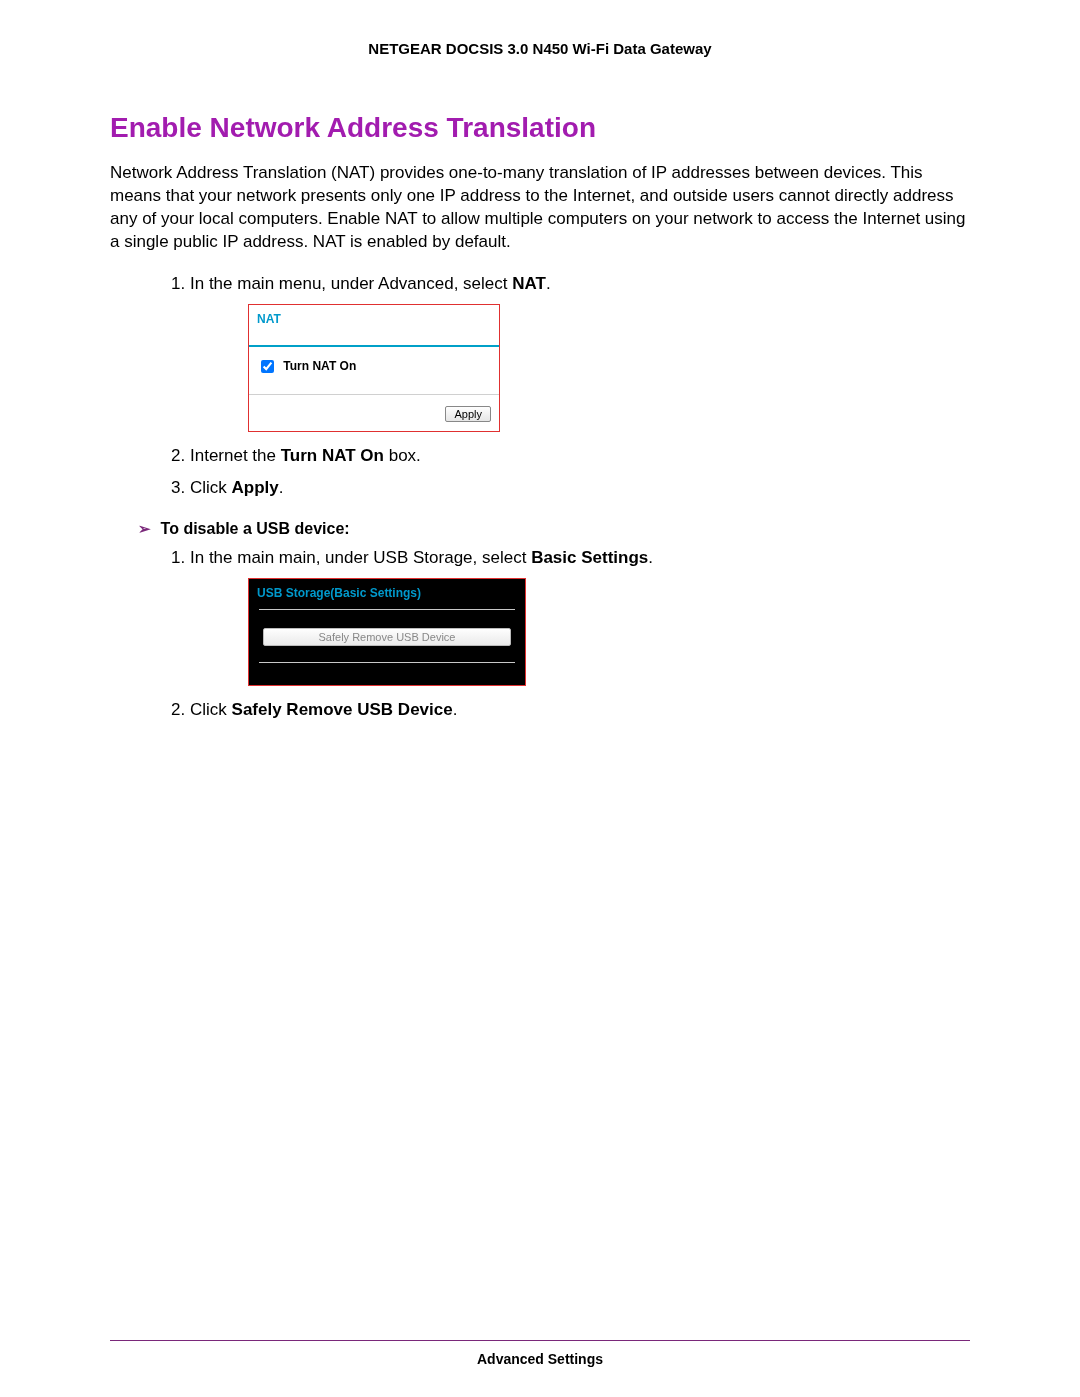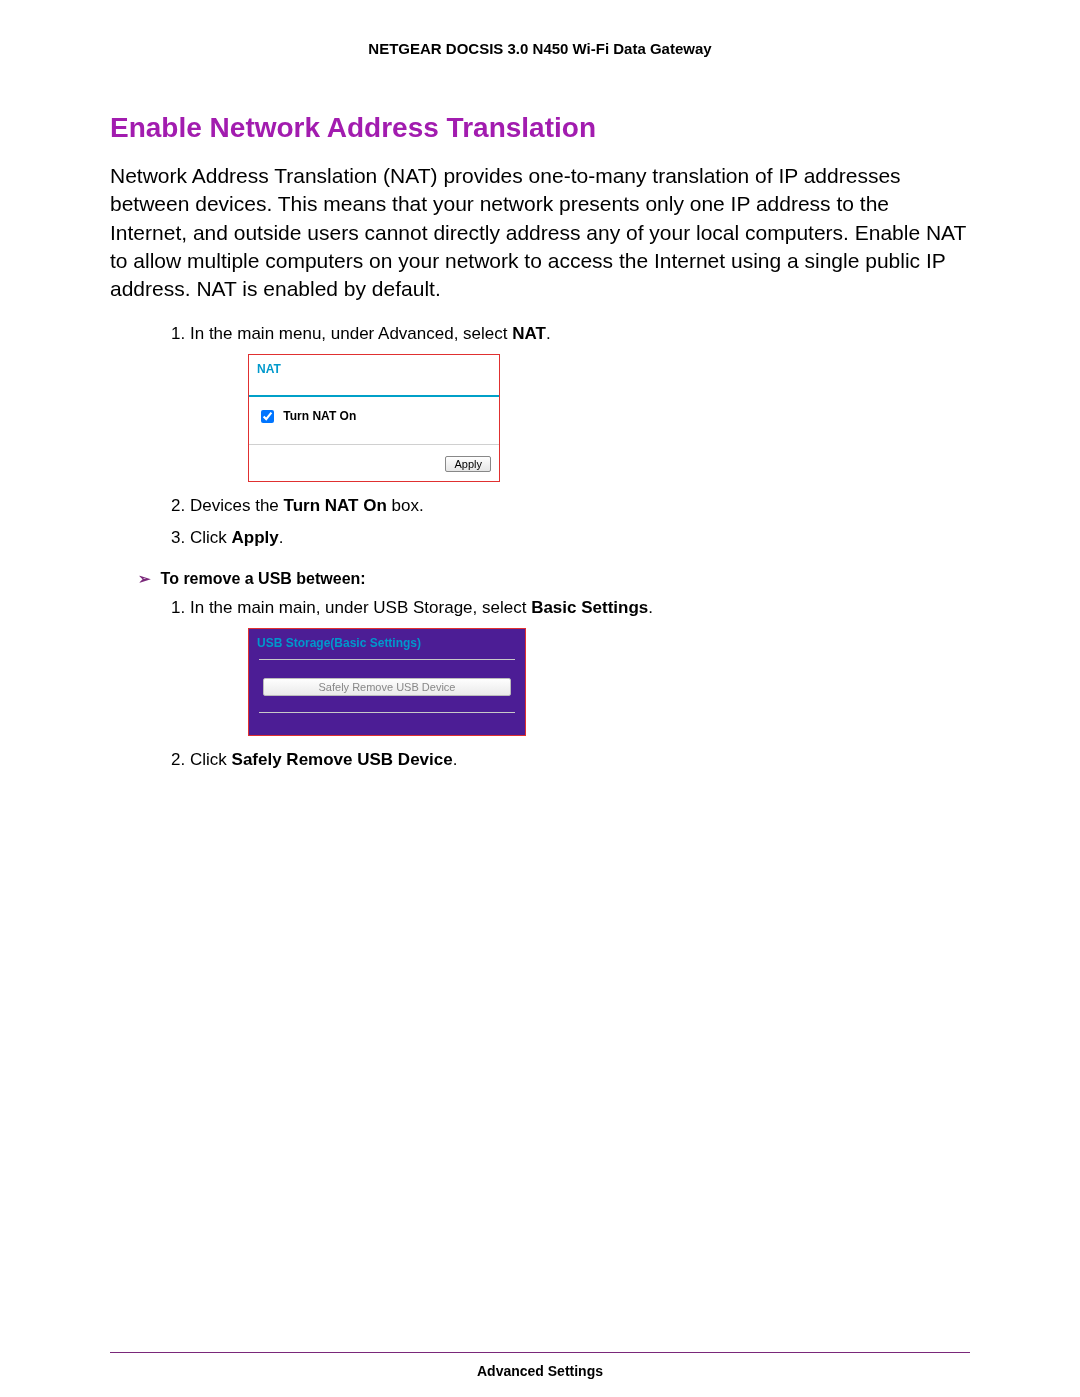--- a/index.html
+++ b/index.html
@@ -22,21 +22,21 @@
     font-weight: bold;
     margin-bottom: 55px;
   }
   h2.section {
     color: #a21caf;
     font-size: 28px;
     font-weight: bold;
     margin: 0 0 18px 0;
   }
   p.body {
-    font-size: 21px;
+    font-size: 17px;
     line-height: 1.35;
     margin: 0 0 18px 0;
   }
   .proc-head {
     font-size: 16px;
     font-weight: bold;
     margin: 10px 0 8px 28px;
   }
   .proc-head::before {
     content: "➢";
@@ -89,21 +89,21 @@
     border: 1px solid #888;
     background: linear-gradient(#fefefe,#e6e6e6);
     border-radius: 2px;
   }
 
   
   .ss-usb {
     margin: 8px 0 12px 58px;
     width: 276px;
     border: 1px solid #e03030;
-    background: #4c1d95;
+    background: #000000;
   }
   .ss-usb .title {
     font-size: 12px;
     font-weight: bold;
     color: #0099cc;
     padding: 6px 8px 4px 8px;
   }
   .ss-usb .sep1 {
     margin: 4px 10px 14px 10px;
     border-top: 1px solid #c8c8c8;
@@ -121,21 +121,21 @@
     background: linear-gradient(#fefefe,#eaeaea);
     border-radius: 2px;
   }
   .ss-usb .sep2 {
     margin: 6px 10px 22px 10px;
     border-top: 1px solid #c8c8c8;
   }
 
   .footer-area {
     position: absolute;
-    bottom: 18px;
+    bottom: 30px;
     left: 110px;
     right: 110px;
   }
   .footer-rule {
     border-top: 1px solid #7a287a;
     margin-bottom: 10px;
   }
   .footer-text {
     text-align: center;
     font-size: 14px;
@@ -171,29 +171,29 @@
         <div class="row">
           <input type="checkbox" checked="" style="">
           <span>Turn NAT On</span>
         </div>
         <div class="btnrow">
           <button>Apply</button>
         </div>
       </div>
     </li>
     <li>
-      <span>Devices the </span><span class="b">Turn NAT On</span><span> box.</span>
+      <span>Internet the </span><span class="b">Turn NAT On</span><span> box.</span>
     </li>
     <li>
       <span>Click </span><span class="b">Apply</span><span>.</span>
     </li>
   </ol>
 
 
-  <div class="proc-head">To remove a USB between:</div>
+  <div class="proc-head">To disable a USB device:</div>
 
   <ol class="steps">
     <li>
       <span>In the main main, under USB Storage, select </span><span class="b">Basic Settings</span><span>.</span>
 
       
       <div class="ss-usb">
         <div class="title">USB Storage(Basic Settings)</div>
         <div class="sep1"></div>
         <div class="midrow">

